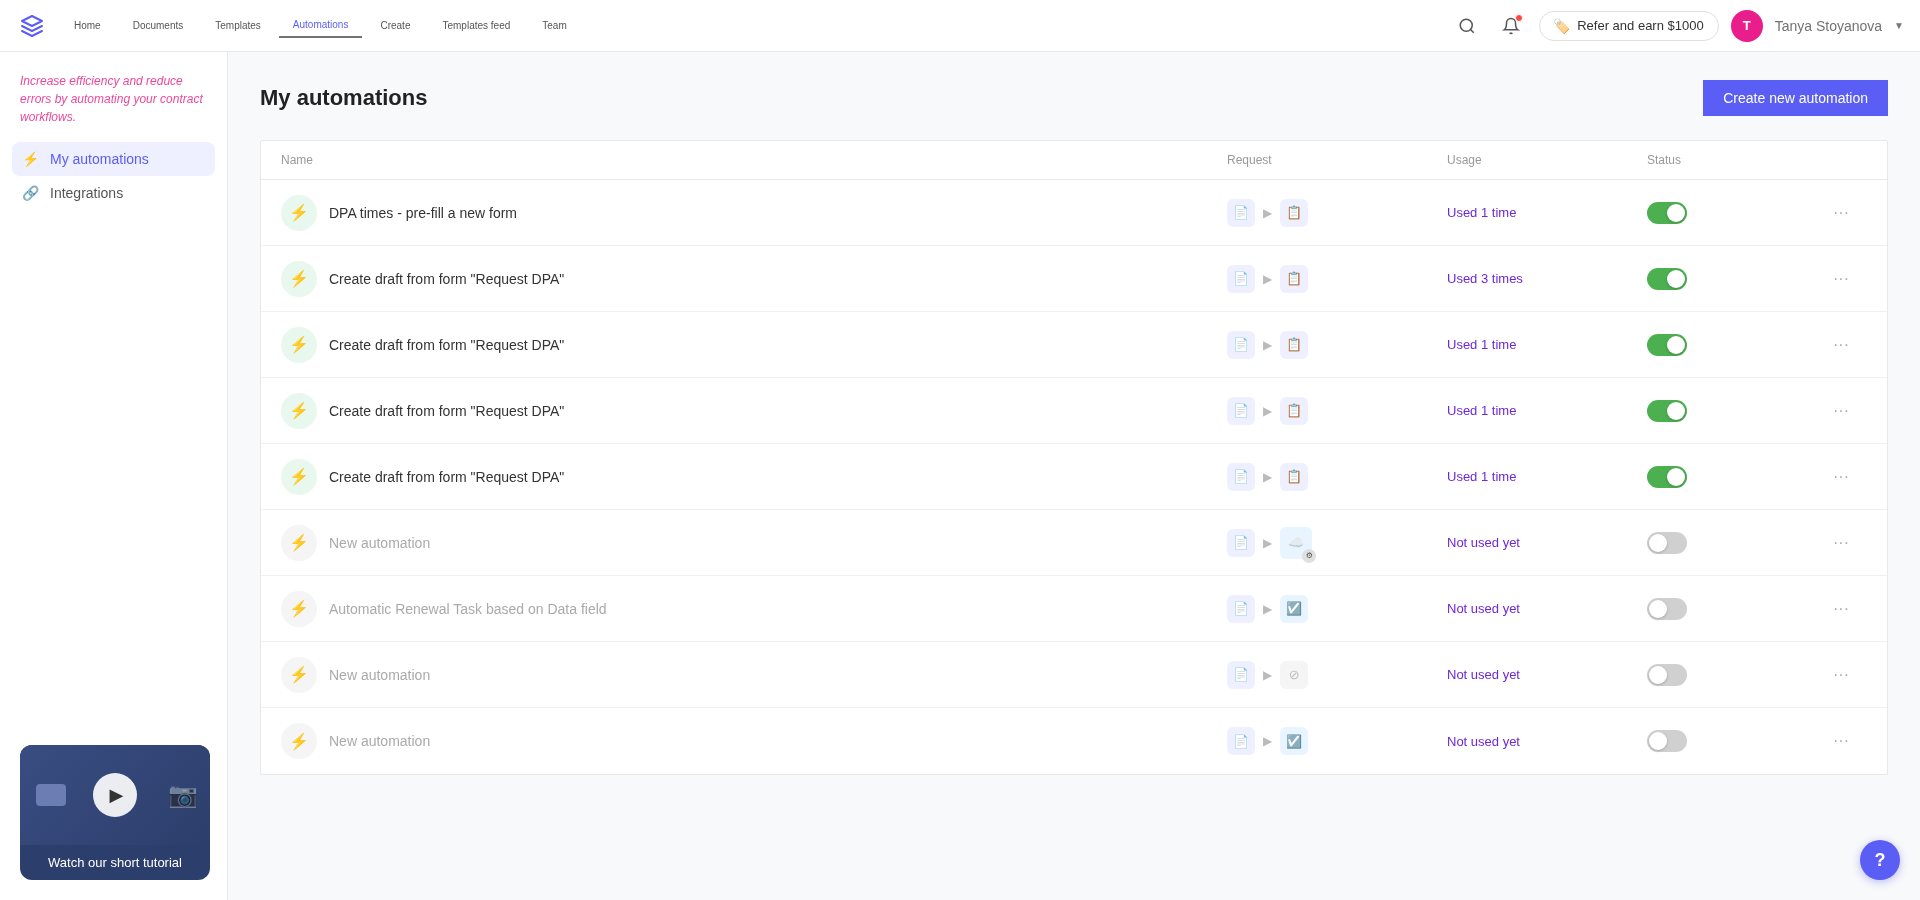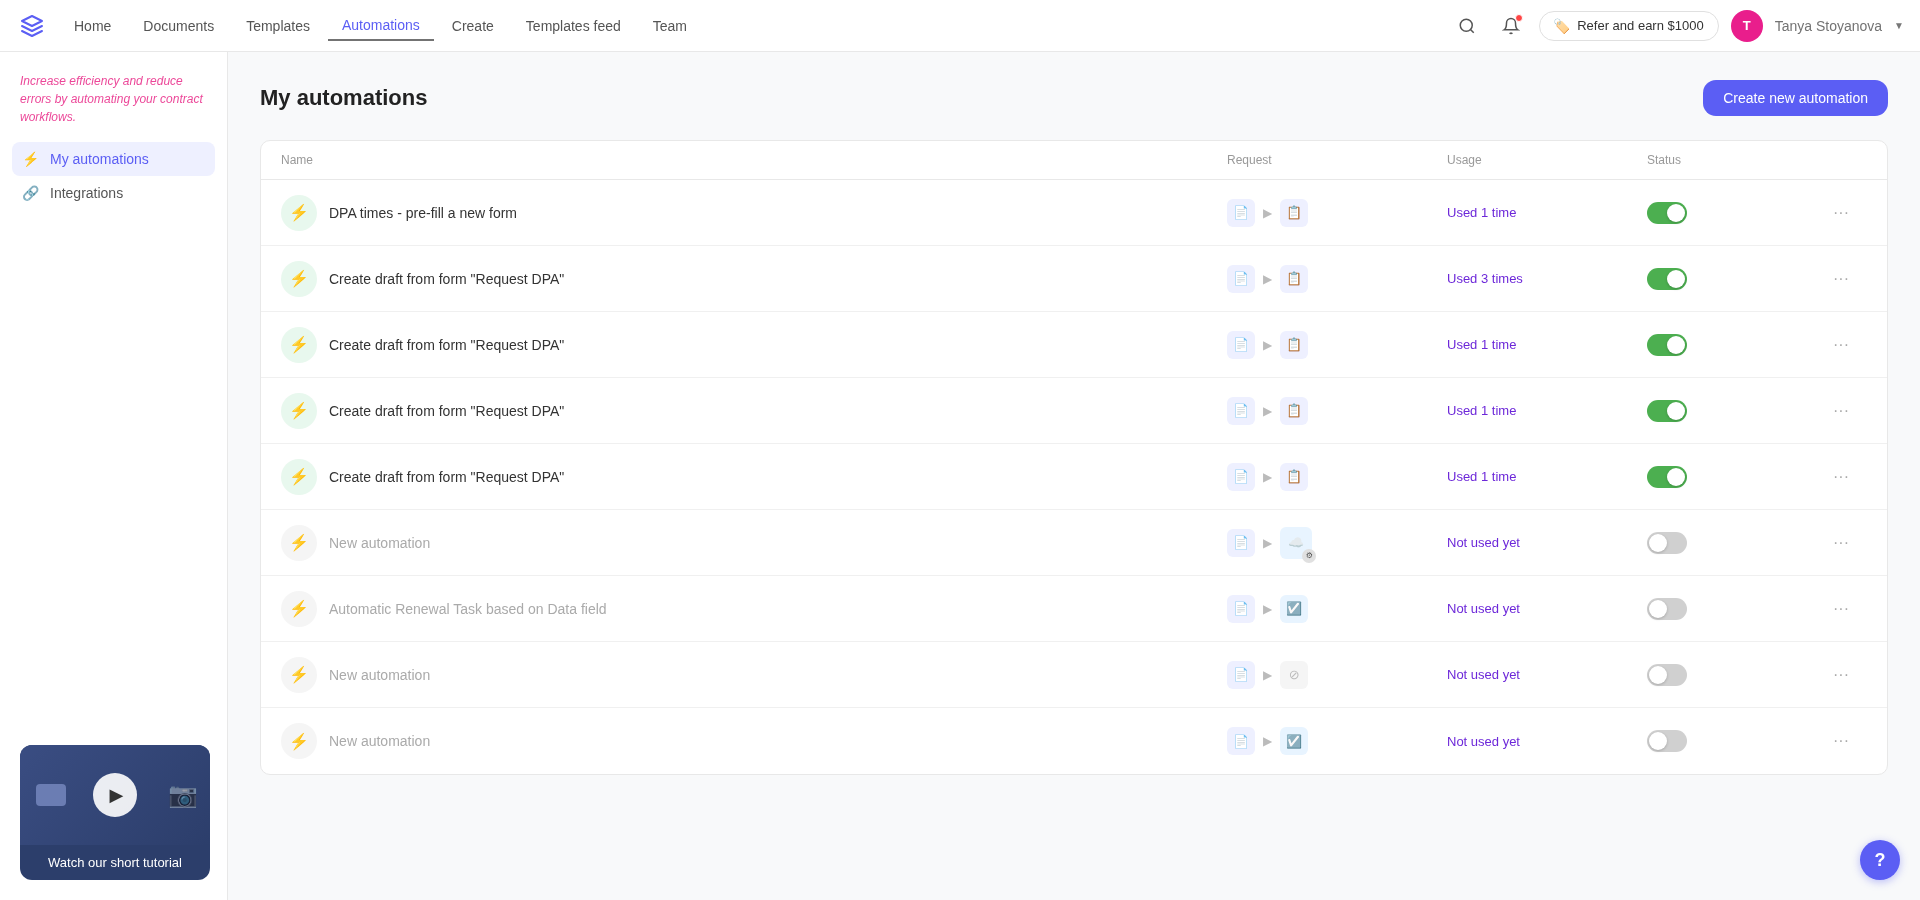--- a/index.html
+++ b/index.html
@@ -6,21 +6,21 @@
     body { font-family: -apple-system, BlinkMacSystemFont, 'Segoe UI', sans-serif; background: #f8f9fa; color: #333; height: 900px; overflow: hidden; }
 
     
     .topnav {
       display: flex; align-items: center; height: 52px;
       background: #fff; border-bottom: 1px solid #e8e8e8;
       padding: 0 16px; gap: 4px;
     }
     .topnav-logo { width: 32px; height: 32px; display: flex; align-items: center; justify-content: center; margin-right: 8px; cursor: pointer; }
     .topnav-logo svg { width: 24px; height: 24px; }
-    .nav-item { padding: 6px 14px; font-size: 14px; color: #555; cursor: pointer; border-radius: 6px; text-decoration: none; }
+    .nav-item { padding: 6px 14px; font-size: 10px; color: #555; cursor: pointer; border-radius: 6px; text-decoration: none; }
     .nav-item.active { color: #5b5ef4; font-weight: 500; border-bottom: 2px solid #737373; border-radius: 0; }
     .topnav-right { margin-left: auto; display: flex; align-items: center; gap: 12px; }
     .icon-btn { width: 32px; height: 32px; display: flex; align-items: center; justify-content: center; cursor: pointer; border-radius: 6px; color: #555; }
     .refer-btn { display: flex; align-items: center; gap: 6px; padding: 6px 14px; border: 1px solid #e0e0e0; border-radius: 20px; font-size: 13px; cursor: pointer; background: #fff; color: #333; }
     .refer-icon { font-size: 14px; }
     .user-avatar { width: 32px; height: 32px; border-radius: 50%; background: #e91e8c; display: flex; align-items: center; justify-content: center; color: #fff; font-size: 13px; font-weight: 600; cursor: pointer; }
     .user-name { font-size: 14px; color: #737373; cursor: pointer; }
     .chevron-down { font-size: 10px; color: #777; cursor: pointer; }
     .notif-wrap { position: relative; }
     .notif-dot { position: absolute; top: 4px; right: 4px; width: 8px; height: 8px; border-radius: 50%; background: #f44; border: 1px solid #fff; }
@@ -32,24 +32,24 @@
     .sidebar { width: 228px; background: #fff; border-right: 1px solid #e8e8e8; padding: 16px 12px; flex-shrink: 0; }
     .sidebar-desc { font-size: 12px; color: #ec4899; line-height: 1.5; padding: 4px 8px 16px; font-style: italic; }
     .sidebar-item { display: flex; align-items: center; gap: 10px; padding: 8px 10px; border-radius: 8px; cursor: pointer; font-size: 14px; color: #555; }
     .sidebar-item.active { background: #eef0ff; color: #5b5ef4; }
     .sidebar-item-icon { width: 18px; height: 18px; display: flex; align-items: center; justify-content: center; font-size: 14px; }
 
     
     .main { flex: 1; padding: 28px 32px; overflow-y: auto; background: #f8f9fa; }
     .main-header { display: flex; align-items: center; justify-content: space-between; margin-bottom: 24px; }
     .page-title { font-size: 22px; font-weight: 600; color: #222; }
-    .create-btn { background: #5b5ef4; color: #fff; border: none; border-radius: 13px; padding: 10px 20px; font-size: 14px; font-weight: 500; cursor: pointer; white-space: nowrap; }
-
-    
-    .table-wrap { background: #fff; border-radius: 10px; border: 1px solid #e8e8e8; overflow: hidden; }
+    .create-btn { background: #5b5ef4; color: #fff; border: none; border-radius: 0; padding: 10px 20px; font-size: 14px; font-weight: 500; cursor: pointer; white-space: nowrap; }
+
+    
+    .table-wrap { background: #fff; border-radius: 2px; border: 1px solid #e8e8e8; overflow: hidden; }
     .table-header { display: grid; grid-template-columns: 1fr 220px 200px 180px 40px; padding: 12px 20px; border-bottom: 1px solid #e8e8e8; }
     .table-header-cell { font-size: 12px; font-weight: 500; color: #999; text-transform: none; }
     .table-row { display: grid; grid-template-columns: 1fr 220px 200px 180px 40px; padding: 0 20px; align-items: center; border-bottom: 1px solid #f0f0f0; min-height: 66px; cursor: pointer; }
     .table-row:last-child { border-bottom: none; }
     .row-name { display: flex; align-items: center; gap: 12px; }
     .row-icon { width: 36px; height: 36px; border-radius: 50%; display: flex; align-items: center; justify-content: center; font-size: 16px; flex-shrink: 0; }
     .row-icon.active-icon { background: #e8f8ee; }
     .row-icon.inactive-icon { background: #f5f5f5; }
     .row-label { font-size: 14px; color: #333; }
     .events-cell { display: flex; align-items: center; gap: 8px; }

